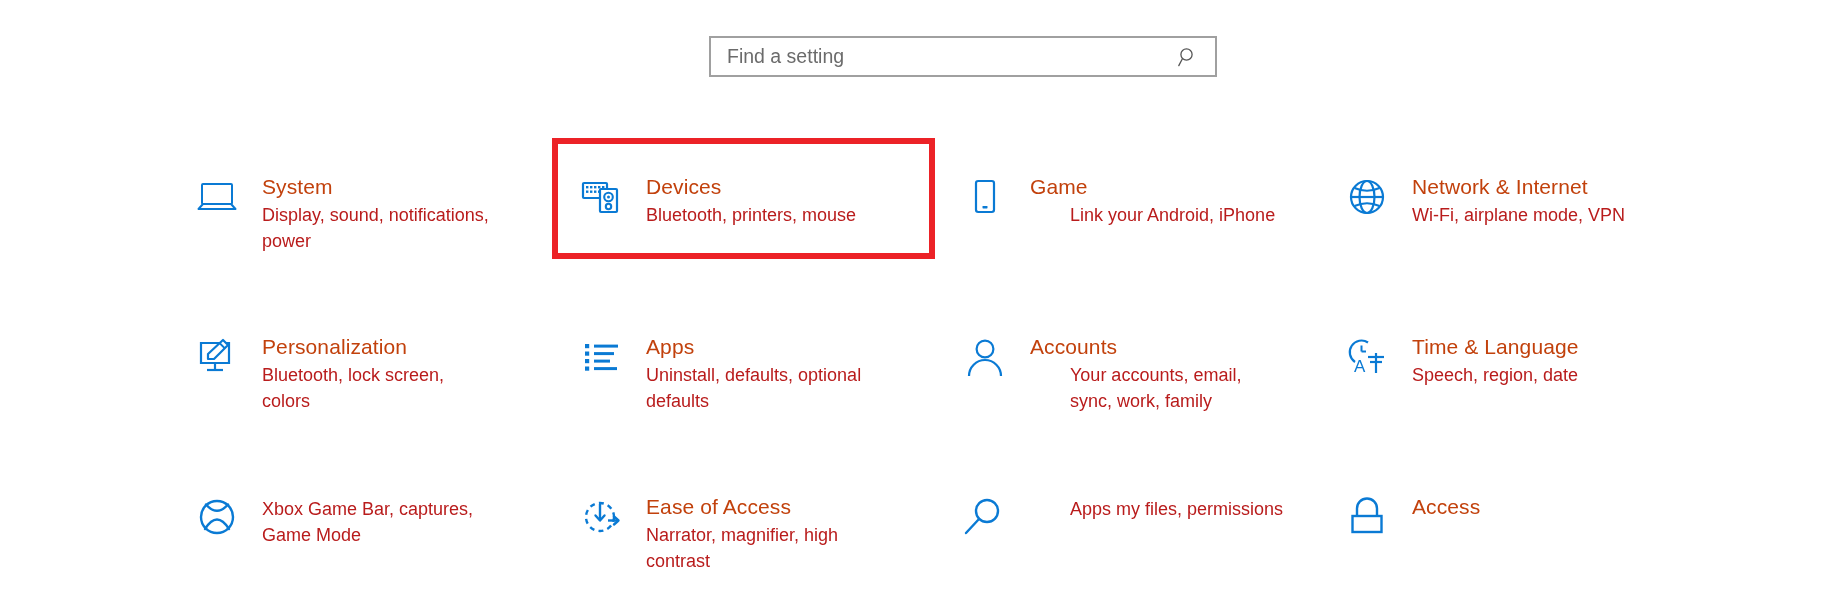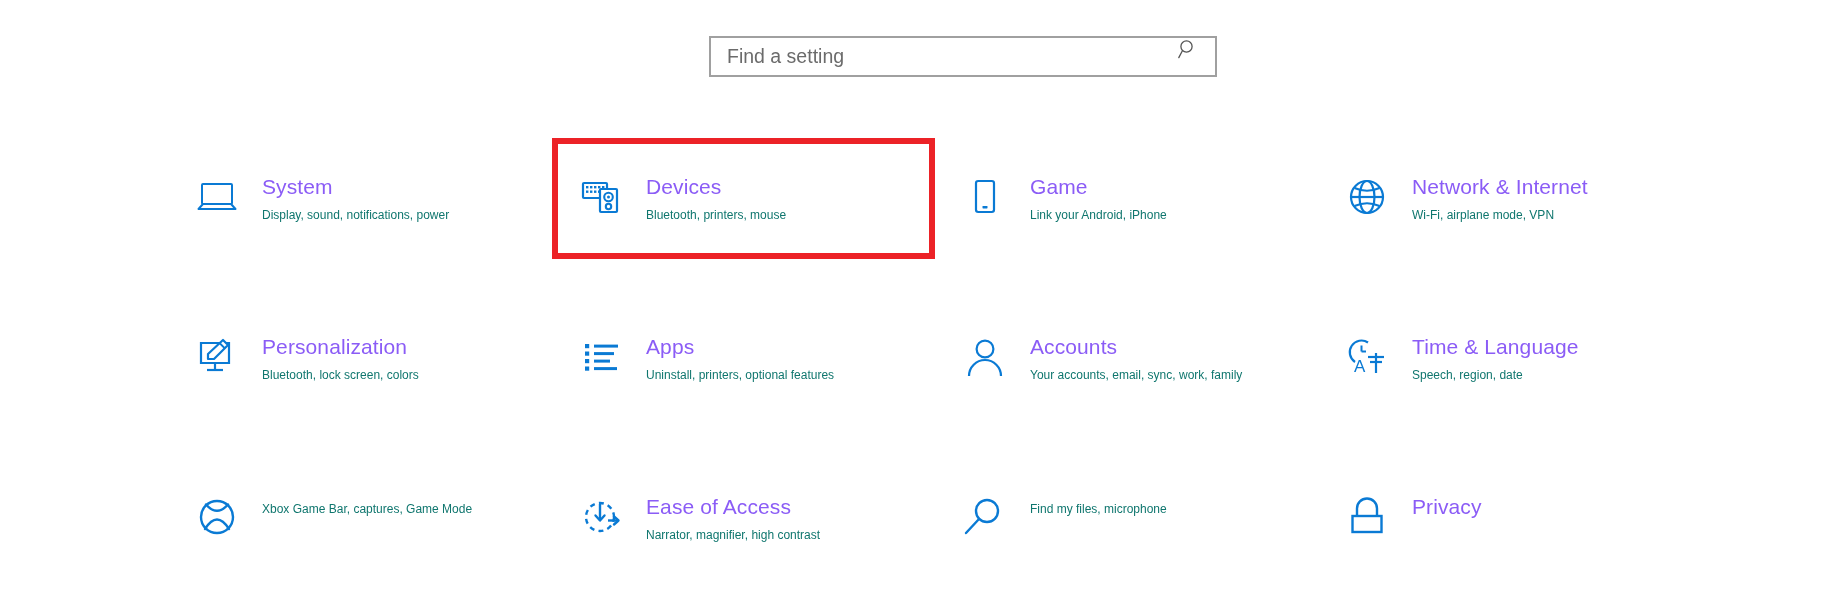--- a/index.html
+++ b/index.html
@@ -25,20 +25,21 @@
     width: 508px;
     height: 41px;
   }
   .search-box {
     width: 100%;
     height: 100%;
     box-sizing: border-box;
     border: 2px solid #a0a0a0;
     background: #ffffff;
     display: flex;
+    align-items: center;
     padding: 0 10px 0 16px;
   }
   .search-input {
     flex: 1 1 auto;
     border: 0;
     outline: 0;
     background: transparent;
     font-family: "Liberation Sans", sans-serif;
     font-size: 19.5px;
     color: #3a3a3a;
@@ -93,35 +94,35 @@
     display: block;
   }
   .tile-text {
     flex: 1 1 auto;
     min-width: 0;
     padding-top: 0px;
   }
   .tile-title {
     font-size: 21px;
     line-height: 26px;
-    color: #8b5cf6;
+    color: #c2410c;
     font-weight: 400;
     letter-spacing: 0.1px;
     white-space: nowrap;
   }
   .tile-sub {
     margin-top: 2px;
-    font-size: 12px;
+    font-size: 18px;
     line-height: 26px;
-    color: #0f766e;
+    color: #b91c1c;
     font-weight: 400;
     max-width: 235px;
   }
   .tile.col3 .tile-sub { max-width: 300px; }
-  .tile.col2 .tile-sub { max-width: 215px; }
+  .tile.col2 .tile-sub { max-width: 215px; margin-left: 40px; }
 
   
   .tile.highlighted::after {
     content: "";
     position: absolute;
     left: -14px;
     top: -12px;
     width: 383px;
     height: 121px;
     border: 6px solid #ec2227;
@@ -260,21 +261,21 @@
           <g stroke="#0a7ad4" stroke-width="3" stroke-linecap="butt">
             <line x1="14" y1="10.1" x2="38" y2="10.1"></line>
             <line x1="14" y1="17.6" x2="34" y2="17.6"></line>
             <line x1="14" y1="25.1" x2="30" y2="25.1"></line>
             <line x1="14" y1="32.6" x2="37" y2="32.6"></line>
           </g>
         </svg>
       </span>
       <div class="tile-text">
         <div class="tile-title">Apps</div>
-        <div class="tile-sub">Uninstall, printers, optional features</div>
+        <div class="tile-sub">Uninstall, defaults, optional defaults</div>
       </div>
     </div>
 
     <div class="tile col2">
       <span class="tile-icon">
         <svg viewBox="0 0 42 42" width="42" height="42" aria-hidden="true">
           <circle cx="21" cy="13" r="8.4" fill="none" stroke="#0a7ad4" stroke-width="2.2"></circle>
           <path d="M5 40 A16 16 0 0 1 37 40" fill="none" stroke="#0a7ad4" stroke-width="2.2"></path>
         </svg>
       </span>
@@ -338,29 +339,29 @@
     </div>
 
     <div class="tile col2">
       <span class="tile-icon">
         <svg viewBox="0 0 42 42" width="42" height="42" aria-hidden="true">
           <circle cx="23" cy="15" r="11" fill="none" stroke="#0a7ad4" stroke-width="2.4"></circle>
           <line x1="15" y1="23" x2="2" y2="37" stroke="#0a7ad4" stroke-width="2.4" stroke-linecap="round"></line>
         </svg>
       </span>
       <div class="tile-text">
-        <div class="tile-sub">Find my files, microphone</div>
+        <div class="tile-sub">Apps my files, permissions</div>
       </div>
     </div>
 
     <div class="tile col3">
       <span class="tile-icon">
         <svg viewBox="0 0 42 42" width="42" height="42" aria-hidden="true">
           <path d="M11 20 L11 12.5 A10 10 0 0 1 31 12.5 L31 20" fill="none" stroke="#0a7ad4" stroke-width="2.4"></path>
           <rect x="6.5" y="20" width="29" height="16" fill="none" stroke="#0a7ad4" stroke-width="2.4"></rect>
         </svg>
       </span>
       <div class="tile-text">
-        <div class="tile-title">Privacy</div>
+        <div class="tile-title">Access</div>
       </div>
     </div>
   </div>
 </div>
 
 </body></html>

